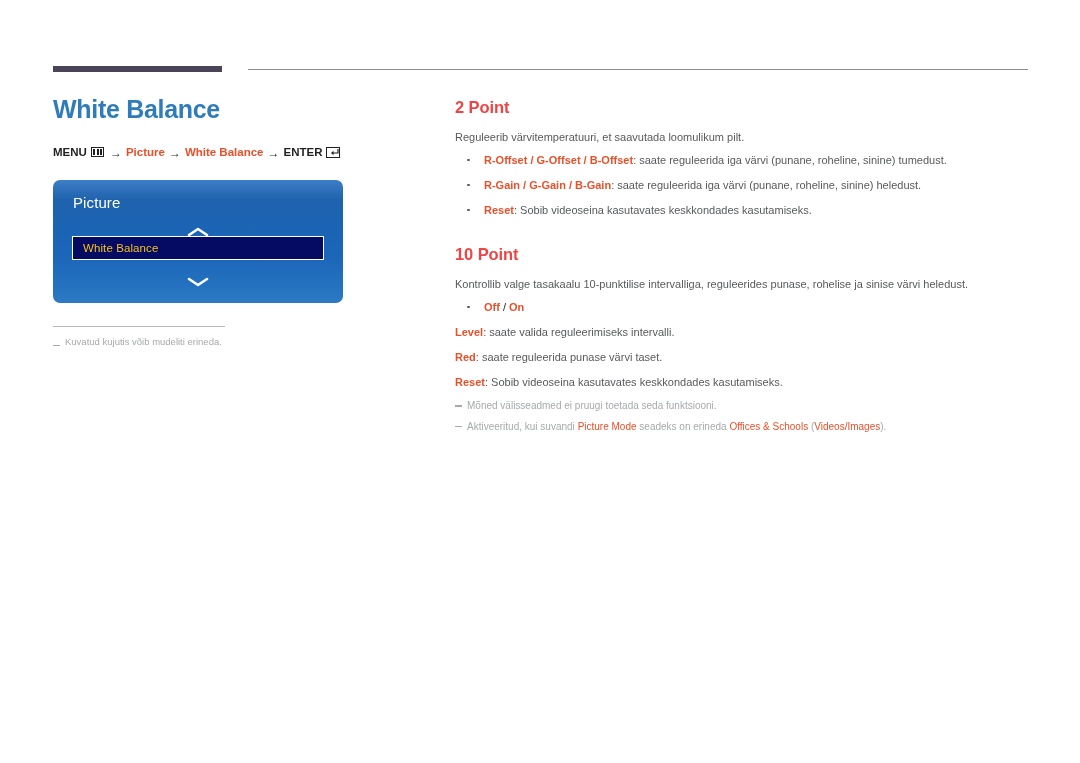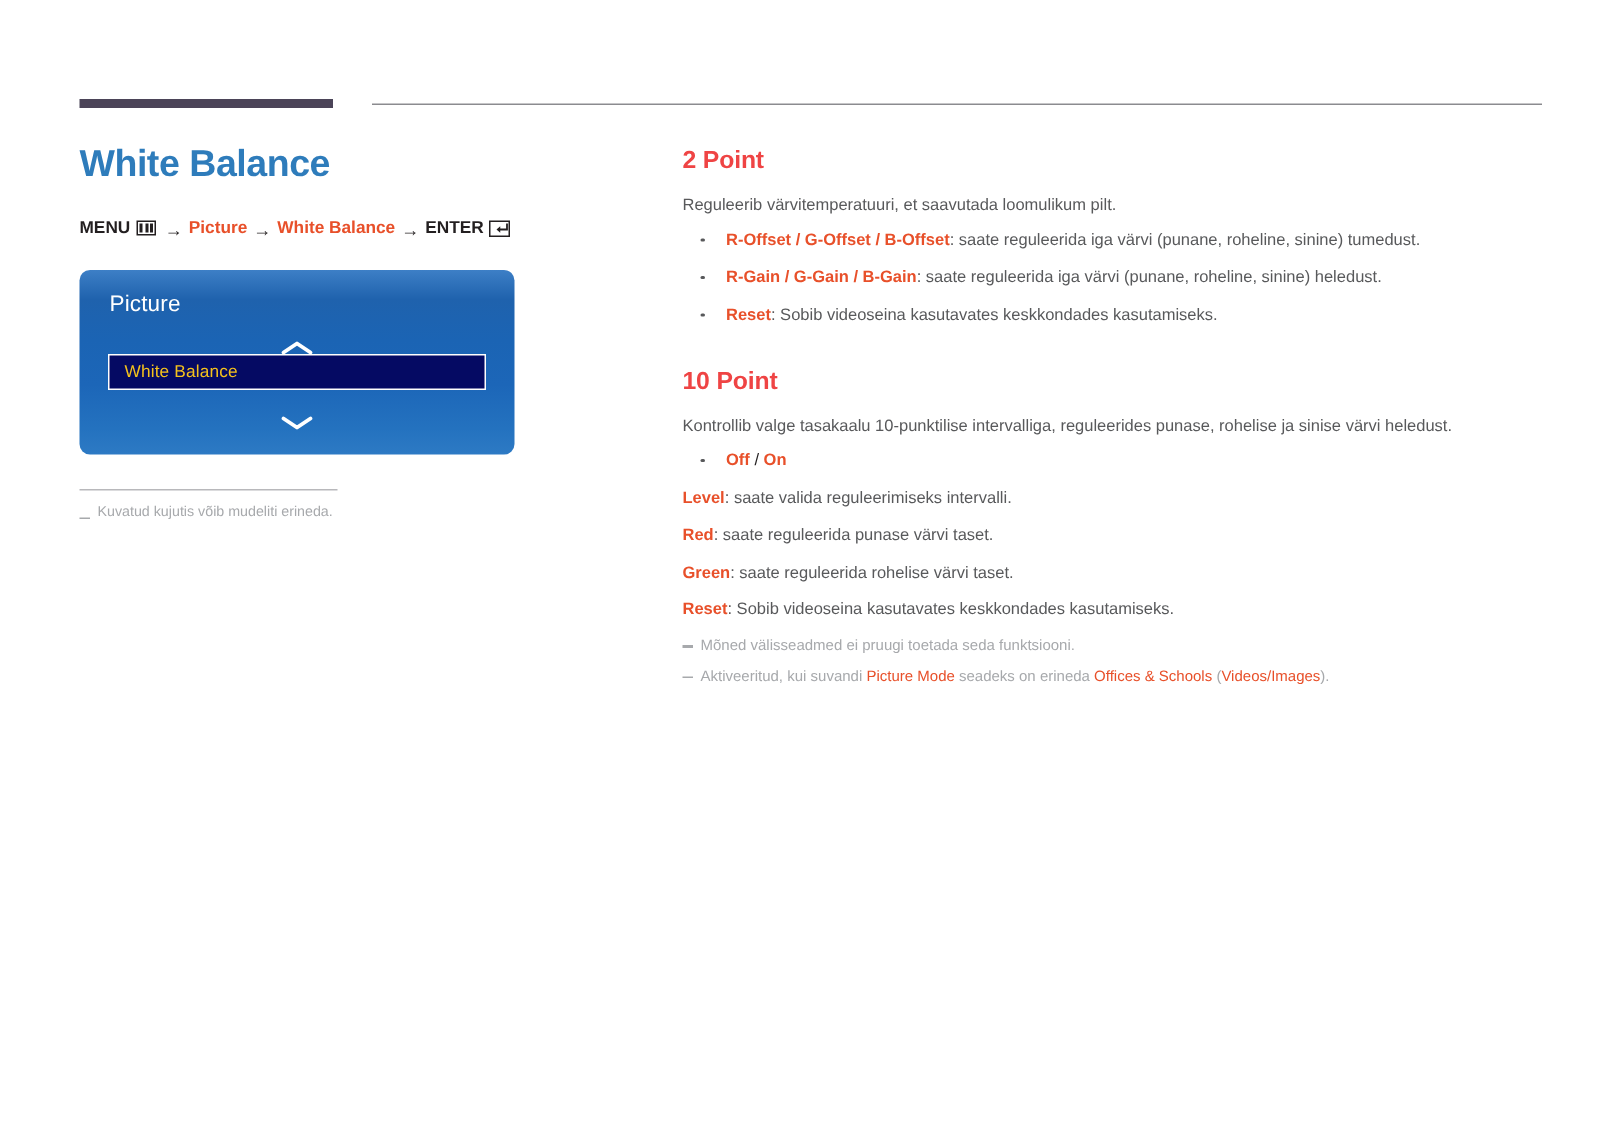--- a/index.html
+++ b/index.html
@@ -344,23 +344,20 @@
   </ul>
 
   <div class="deflist">
     <div class="defline">
       <span class="accent">Level</span><span>: saate valida reguleerimiseks intervalli.</span>
     </div>
     <div class="defline">
       <span class="accent">Red</span><span>: saate reguleerida punase värvi taset.</span>
     </div>
     <div class="defline">
-      <span class="accent">Green</span><span>: saate reguleerida rohelise värvi taset.</span>
-    </div>
-    <div class="defline">
       <span class="accent">Reset</span><span>: Sobib videoseina kasutavates keskkondades kasutamiseks.</span>
     </div>
   </div>
 
   <div class="gray-note">
     <span class="note-dash"></span>
     <span>Mõned välisseadmed ei pruugi toetada seda funktsiooni.</span>
   </div>
 
   <div class="gray-note">

